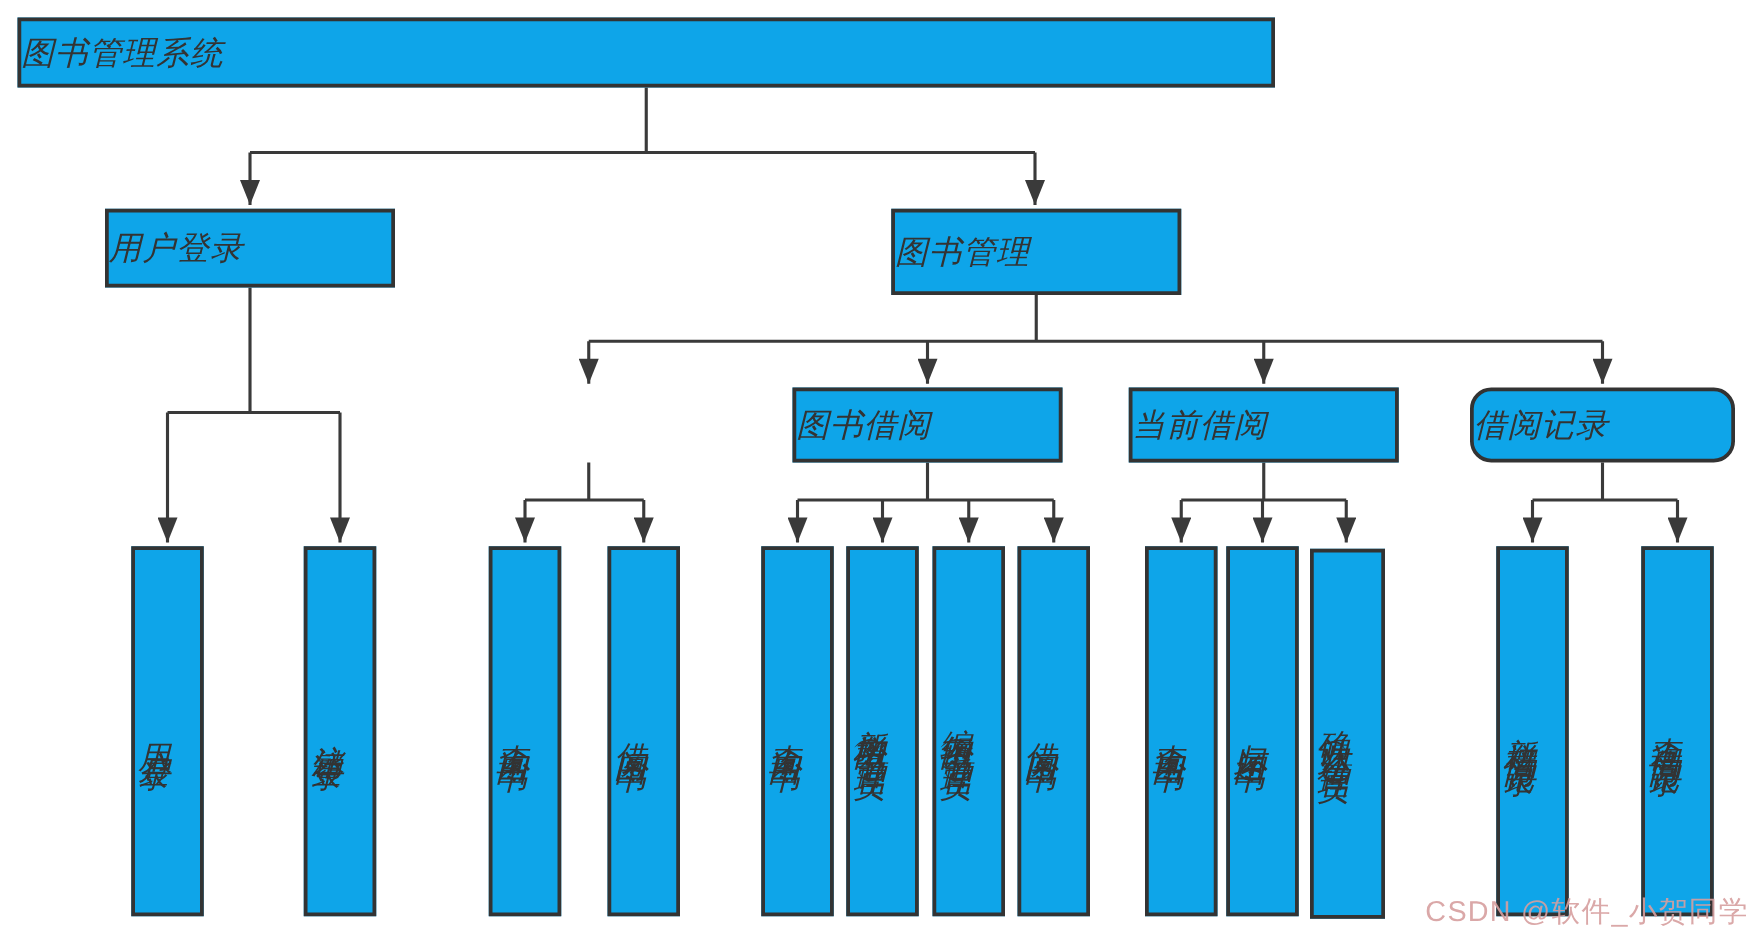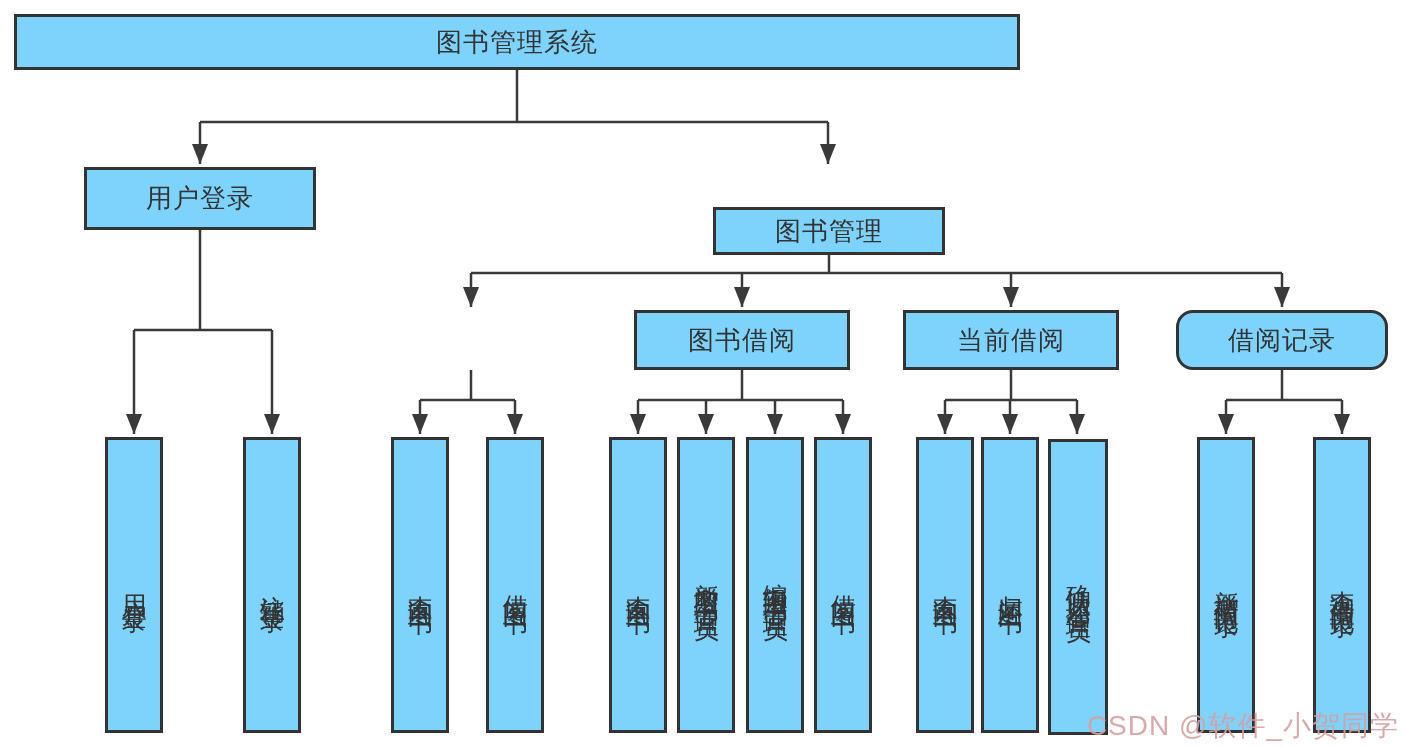--- a/index.html
+++ b/index.html
@@ -20,42 +20,42 @@
     overflow:hidden;
   }
   svg.connectors{position:absolute;left:0;top:0;width:1405px;height:747px;}
   svg.connectors path.wire{fill:none;stroke:var(--line);stroke-width:2.5;}
   svg.connectors line.arrow{stroke:var(--line);stroke-width:2.5;}
   svg.connectors marker path{fill:var(--line);stroke:none;}
   .node{
     position:absolute;
     box-sizing:border-box;
     border:3px solid var(--border);
-    background:#7dd3fc;
+    background:#0ea5e9;
     display:flex;
     align-items:center;
-    justify-content:center;
     font-size:26px;
     letter-spacing:1px;
     color:var(--text);
     white-space:nowrap;
+    font-style:italic;
   }
   .node.leaf span{
     writing-mode:vertical-rl;
     text-orientation:mixed;
     font-size:25px;
     letter-spacing:5px;
     line-height:1.1;
     white-space:nowrap;
   }
   .watermark{
     position:absolute;
     right:6px;
     bottom:2px;
-    font-size:28px;
+    font-size:23px;
     letter-spacing:1px;
     color:var(--watermark);
     opacity:.9;
     z-index:5;
   }
 </style>
 </head>
 <body>
 
 <div class="canvas">
@@ -103,21 +103,21 @@
     <line class="arrow" x1="1342" y1="400" x2="1342" y2="434" marker-end="url(#arrowhead)"></line>
   </svg>
 
   <div class="node" style="left:14px;top:14px;width:1006px;height:56px;">
     <span>图书管理系统</span>
   </div>
 
   <div class="node" style="left:84px;top:167px;width:232px;height:63px;">
     <span>用户登录</span>
   </div>
-  <div class="node" style="left:713px;top:167px;width:232px;height:48px;margin-top:40px;">
+  <div class="node" style="left:713px;top:167px;width:232px;height:69px;">
     <span>图书管理</span>
   </div>
 
   <div class="node" style="left:903px;top:310px;width:216px;height:60px;">
     <span>当前借阅</span>
   </div>
   <div class="node" style="left:634px;top:310px;width:216px;height:60px;">
     <span>图书借阅</span>
   </div>
   <div class="node" style="left:1176px;top:310px;width:212px;height:60px;border-radius:17px;">

